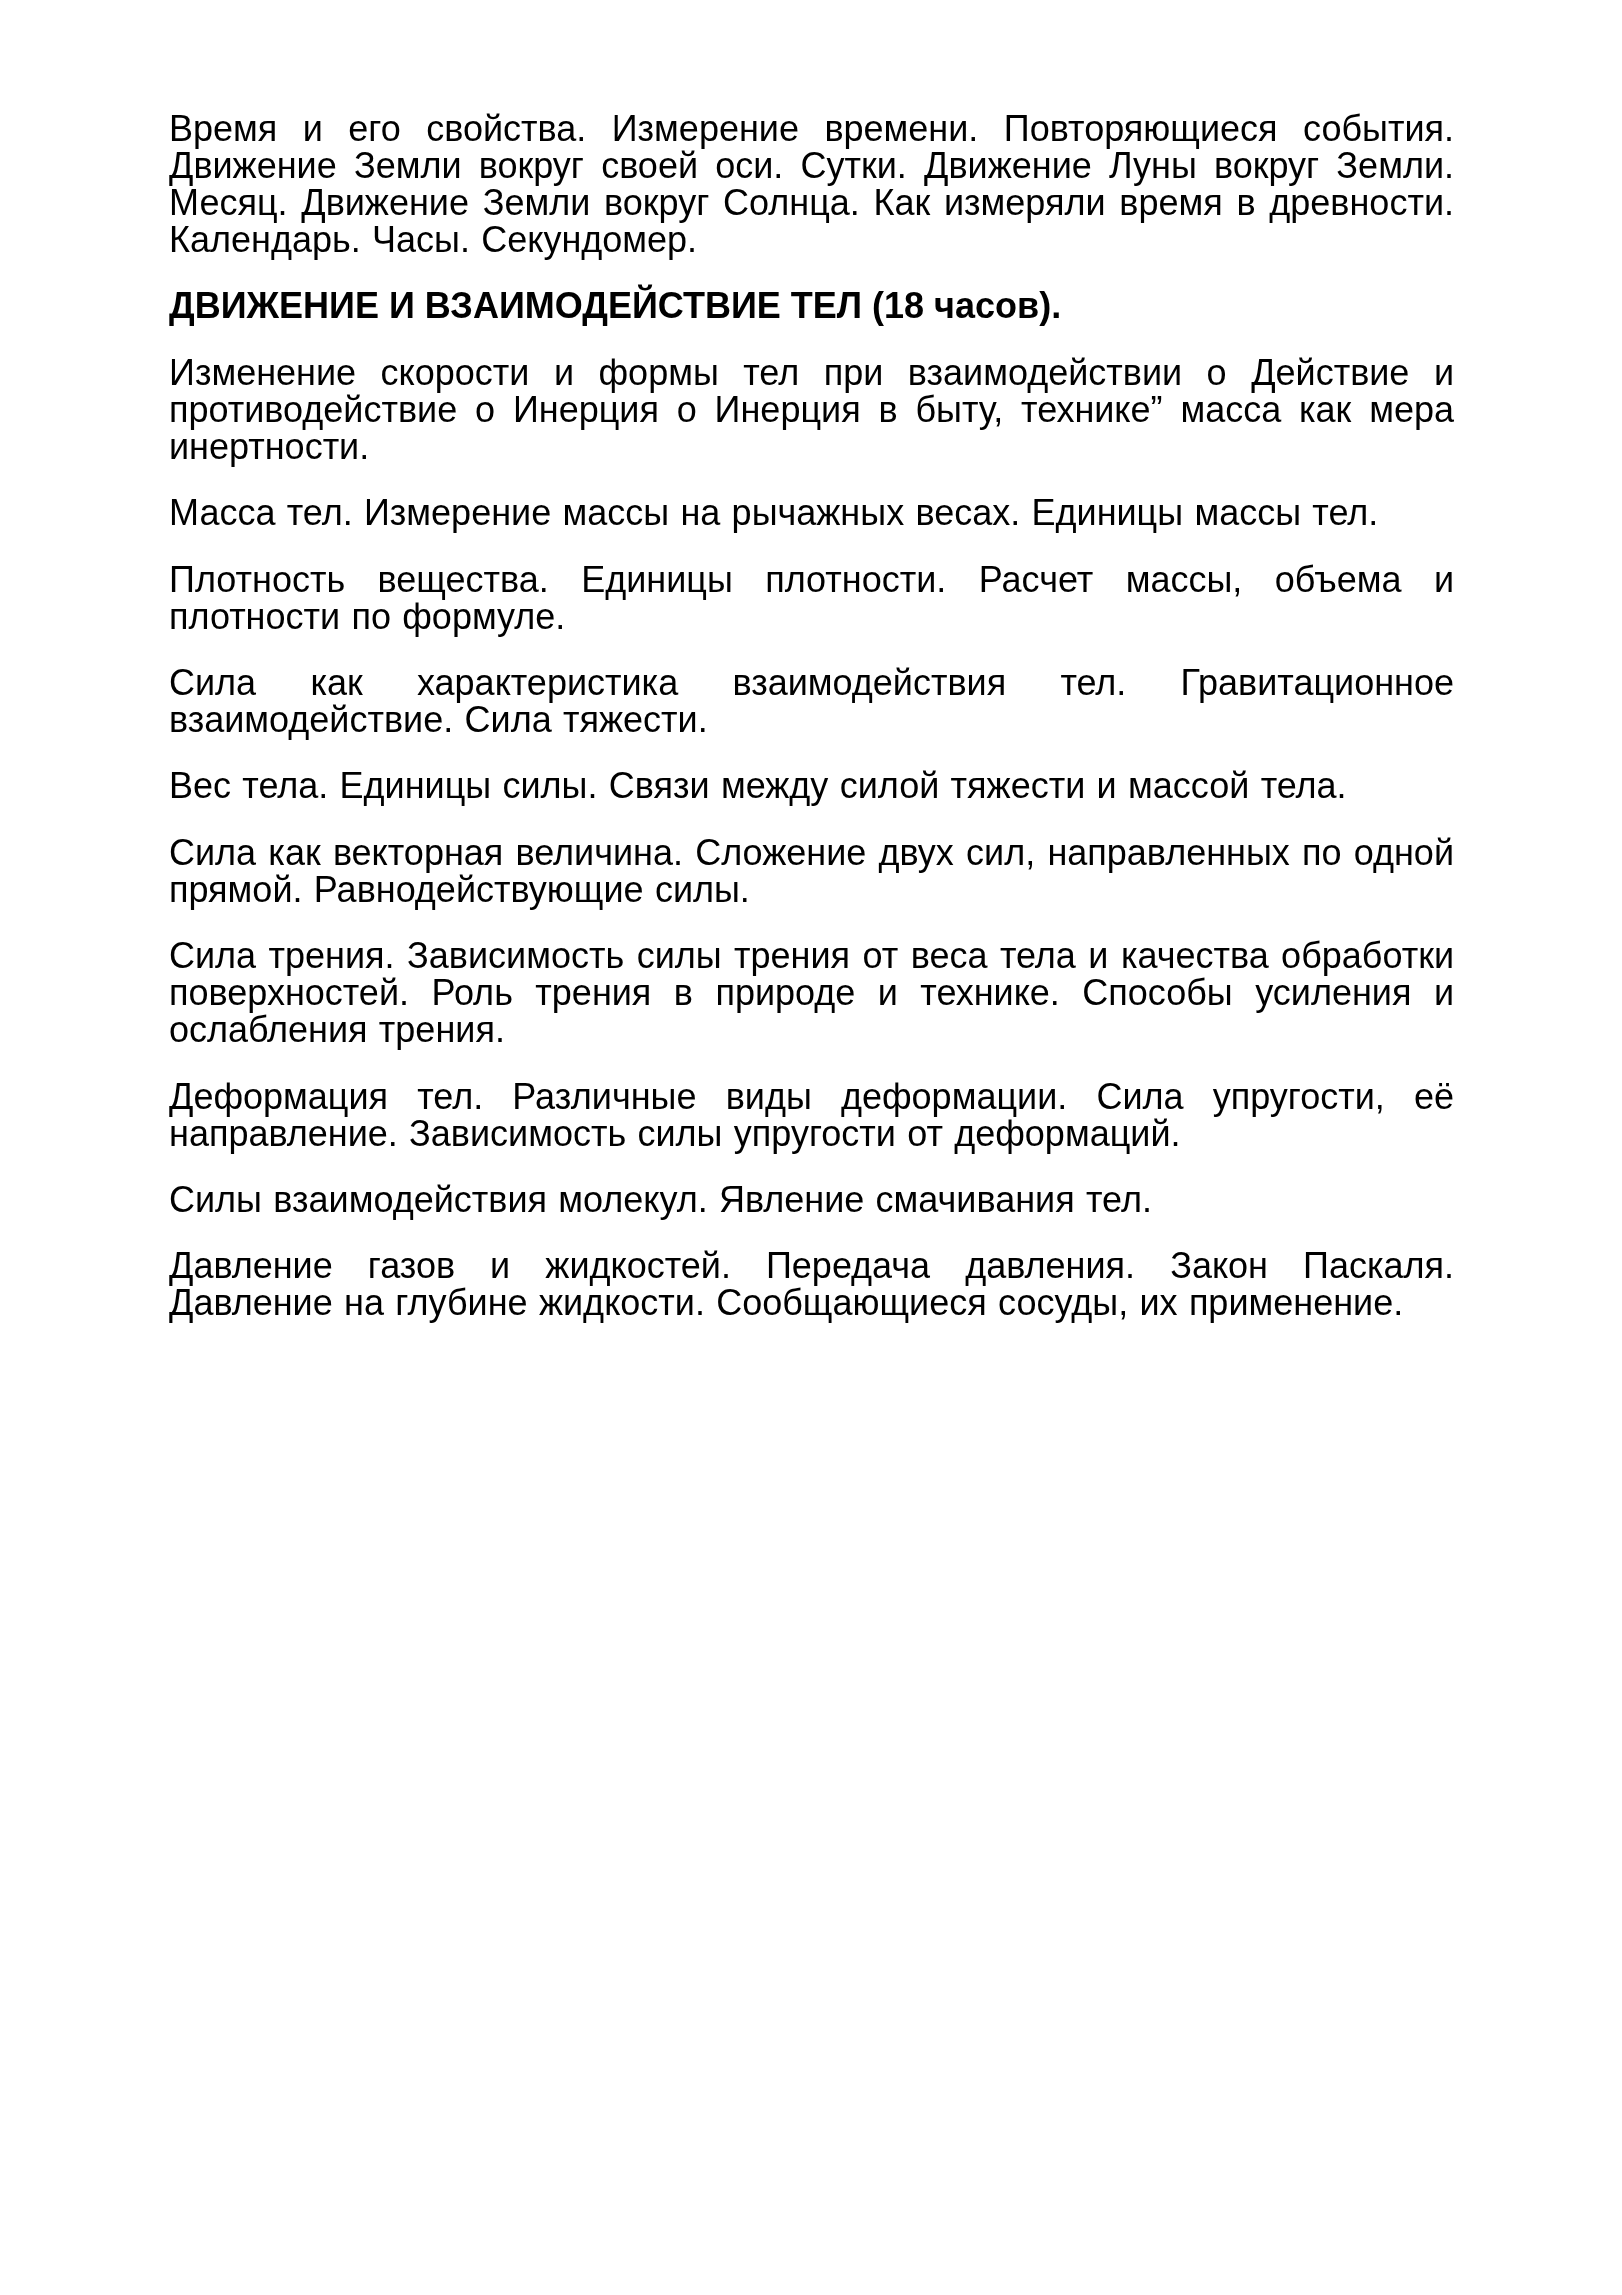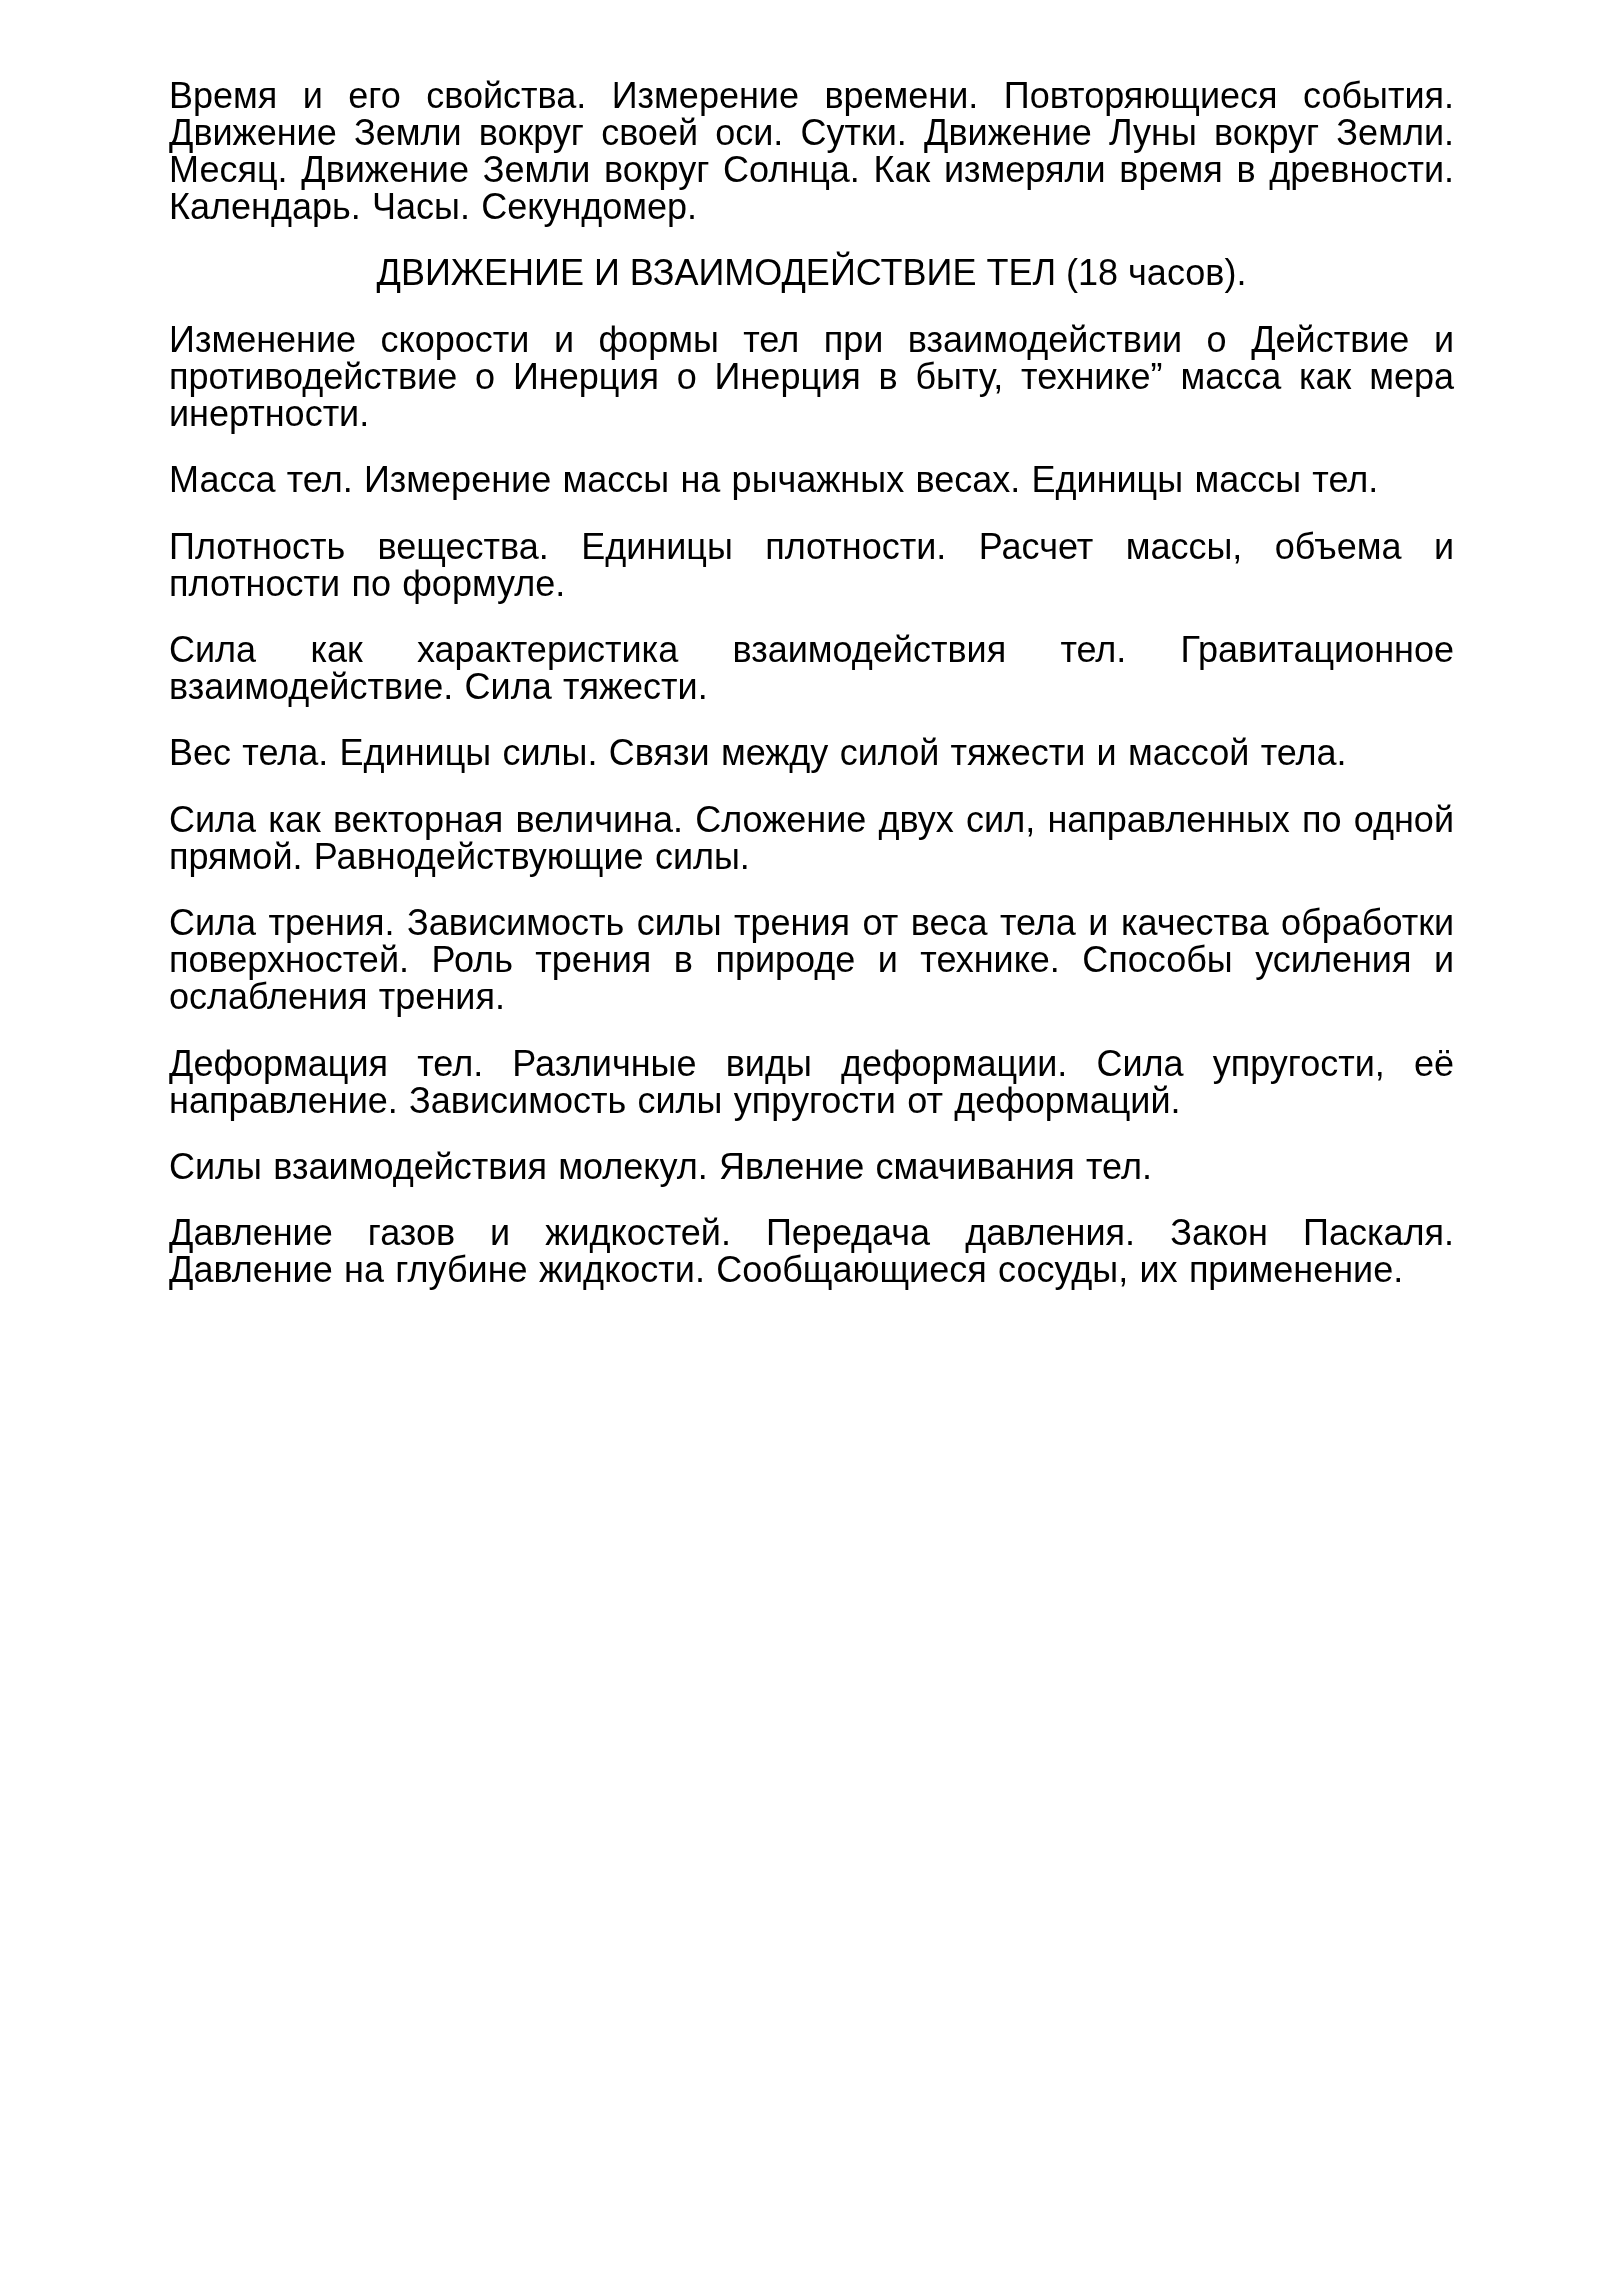--- a/index.html
+++ b/index.html
@@ -8,42 +8,42 @@
     background: #ffffff;
   }
   .page {
     position: relative;
     width: 1623px;
     height: 2295px;
     margin: 0 auto;
     background: var(--page-bg, #ffffff);
     color: var(--page-fg, #000000);
     box-sizing: border-box;
-    padding: 77px 169px 0 169px;
+    padding: 110px 169px 0 169px;
     font-family: "Liberation Sans", "DejaVu Sans", sans-serif;
     overflow: hidden;
   }
   .content p {
     margin: 0 0 29.4px 0;
     font-size: 36px;
     line-height: 37px;
     font-weight: 400;
     text-align: justify;
     word-spacing: 1.3px;
   }
   .content p:last-child {
     margin-bottom: 0;
   }
   .section-heading {
     display: block;
     margin: 29.4px 0 29.4px 0;
     font-size: 36px;
     line-height: 37px;
-    font-weight: 400;
-    text-align: center;
+    font-weight: 700;
+    text-align: left;
     white-space: nowrap;
   }
 </style>
 </head>
 <body>
 
 <div class="page" style="--page-bg: #ffffff; --page-fg: #000000;">
   <div class="content">
     <div>
         <p>Время и его свойства. Измерение времени. Повторяющиеся события. Движение Земли вокруг своей оси. Сутки. Движение Луны вокруг Земли. Месяц. Движение Земли вокруг Солнца. Как измеряли время в древности. Календарь. Часы. Секундомер.</p>

